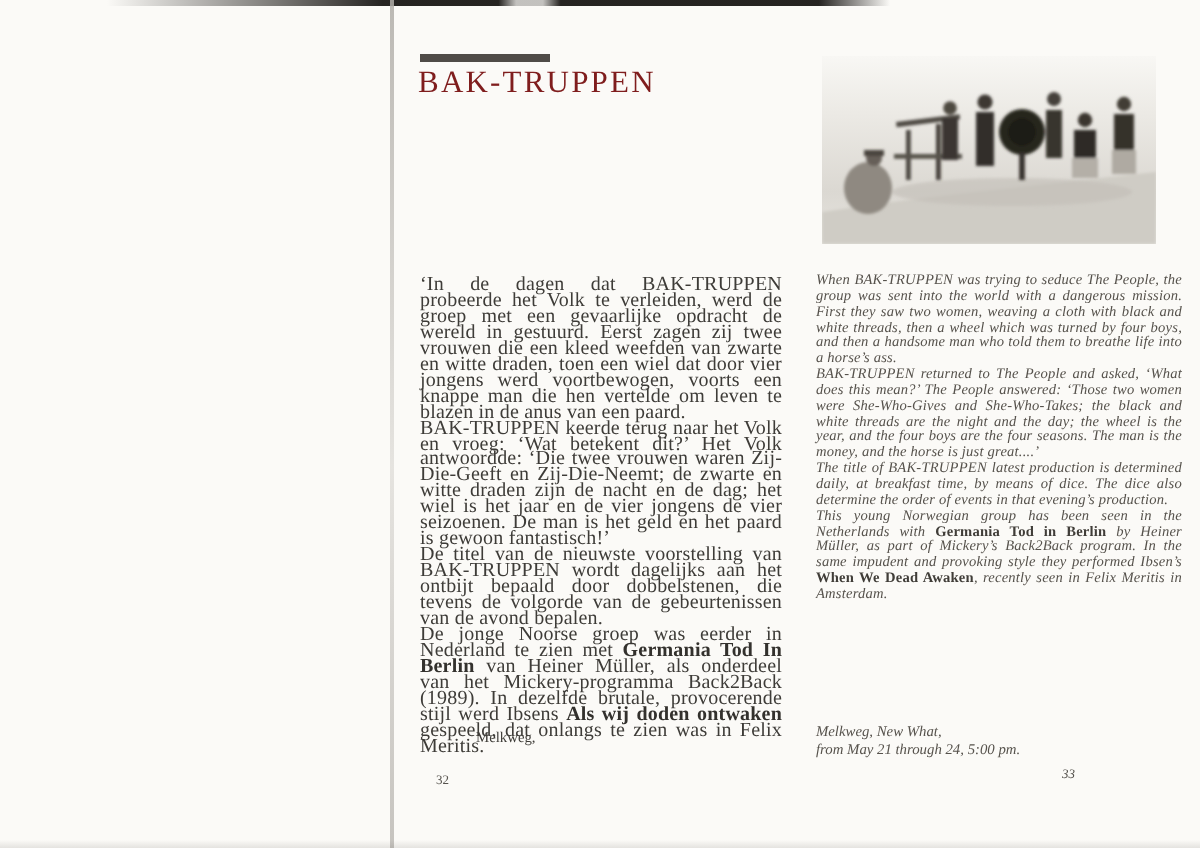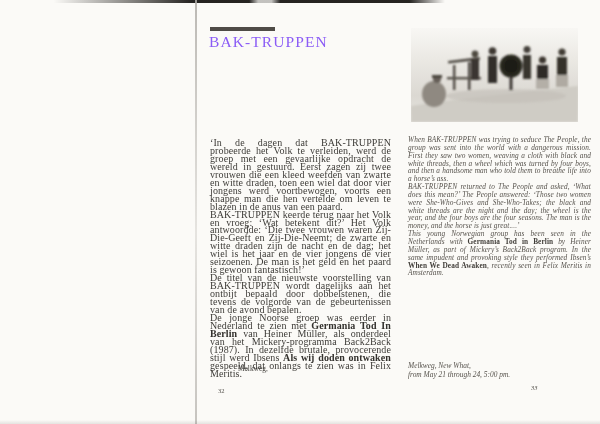--- a/index.html
+++ b/index.html
@@ -22,21 +22,21 @@
     background:linear-gradient(180deg, rgba(176,173,168,.85), rgba(203,200,195,.45) 55%, rgba(180,177,172,.75));
   }
   .blank-page{position:absolute;left:0;top:0;width:195px;height:424px;}
   .bottom-shade{
     position:absolute;left:0;bottom:0;width:600px;height:4px;
     background:linear-gradient(180deg, rgba(90,86,80,0), rgba(90,86,80,.14));
   }
   .title-rule{position:absolute;left:210px;top:27px;width:65px;height:3.5px;background:#4f4b47;}
   .title{
     position:absolute;left:209px;top:33px;margin:0;
-    font-size:15.5px;font-weight:normal;letter-spacing:1.1px;color:#8b5cf6;
+    font-size:15.5px;font-weight:normal;letter-spacing:1.1px;color:#7f1d1d;
   }
   .body{position:absolute;text-align:justify;}
   .body p{margin:0;}
   .body-left{
     left:210px;top:139px;width:181px;
     font-size:10px;line-height:7.95px;color:#3e3c38;letter-spacing:.1px;
   }
   .body-left b{color:#33312d;}
   .body-right{
     left:408px;top:136px;width:183px;
@@ -62,21 +62,21 @@
   <div class="fold-line"></div>
 
   <section>
     <div class="title-rule"></div>
     <h1 class="title">BAK-TRUPPEN</h1>
 
     <div class="body body-left">
       <p><span>‘In de dagen dat BAK-TRUPPEN probeerde het Volk te verleiden, werd de groep met een gevaarlijke opdracht de wereld in gestuurd. Eerst zagen zij twee vrouwen die een kleed weefden van zwarte en witte draden, toen een wiel dat door vier jongens werd voortbewogen, voorts een knappe man die hen vertelde om leven te blazen in de anus van een paard.</span></p>
       <p><span>BAK-TRUPPEN keerde terug naar het Volk en vroeg: ‘Wat betekent dit?’ Het Volk antwoordde: ‘Die twee vrouwen waren Zij-Die-Geeft en Zij-Die-Neemt; de zwarte en witte draden zijn de nacht en de dag; het wiel is het jaar en de vier jongens de vier seizoenen. De man is het geld en het paard is gewoon fantastisch!’</span></p>
       <p><span>De titel van de nieuwste voorstelling van BAK-TRUPPEN wordt dagelijks aan het ontbijt bepaald door dobbelstenen, die tevens de volgorde van de gebeurtenissen van de avond bepalen.</span></p>
-      <p><span>De jonge Noorse groep was eerder in Nederland te zien met </span><b>Germania Tod In Berlin</b><span> van Heiner Müller, als onderdeel van het Mickery-programma Back2Back (1987). In dezelfde brutale, provocerende stijl werd Ibsens </span><b>Als wij doden ontwaken</b><span> gespeeld, dat onlangs te zien was in Felix Meritis.</span></p>
+      <p><span>De jonge Noorse groep was eerder in Nederland te zien met </span><b>Germania Tod In Berlin</b><span> van Heiner Müller, als onderdeel van het Mickery-programma Back2Back (1989). In dezelfde brutale, provocerende stijl werd Ibsens </span><b>Als wij doden ontwaken</b><span> gespeeld, dat onlangs te zien was in Felix Meritis.</span></p>
     </div>
 
     <div class="footer footer-left">
       <div>Melkweg,</div>
     </div>
     <div class="pagenum pagenum-left">32</div>
   </section>
 
   <section>
     <figure class="photo" aria-label="black-and-white group photo of BAK-TRUPPEN members posing outdoors with a wheel and machinery">
@@ -118,20 +118,21 @@
           <rect x="146" y="29" width="10" height="19" fill="#35312b"></rect>
           <circle cx="151" cy="24" r="3.6" fill="#423d36"></circle>
           <rect x="145" y="47" width="12" height="12" fill="#afaaa2"></rect>
         </g>
       </svg>
     </figure>
 
     <div class="body body-right">
       <p><span>When BAK-TRUPPEN was trying to seduce The People, the group was sent into the world with a dangerous mission. First they saw two women, weaving a cloth with black and white threads, then a wheel which was turned by four boys, and then a handsome man who told them to breathe life into a horse’s ass.</span></p>
       <p><span>BAK-TRUPPEN returned to The People and asked, ‘What does this mean?’ The People answered: ‘Those two women were She-Who-Gives and She-Who-Takes; the black and white threads are the night and the day; the wheel is the year, and the four boys are the four seasons. The man is the money, and the horse is just great....’</span></p>
+      <p><span>The title of BAK-TRUPPEN latest production is determined daily, at breakfast time, by means of dice. The dice also determine the order of events in that evening’s production.</span></p>
       <p><span>This young Norwegian group has been seen in the Netherlands with </span><b>Germania Tod in Berlin</b><span> by Heiner Müller, as part of Mickery’s Back2Back program. In the same impudent and provoking style they performed Ibsen’s </span><b>When We Dead Awaken</b><span>, recently seen in Felix Meritis in Amsterdam.</span></p>
     </div>
 
     <div class="footer footer-right">
       <div>Melkweg, New What,</div>
       <div>from May 21 through 24, 5:00 pm.</div>
     </div>
     <div class="pagenum pagenum-right">33</div>
   </section>
 

